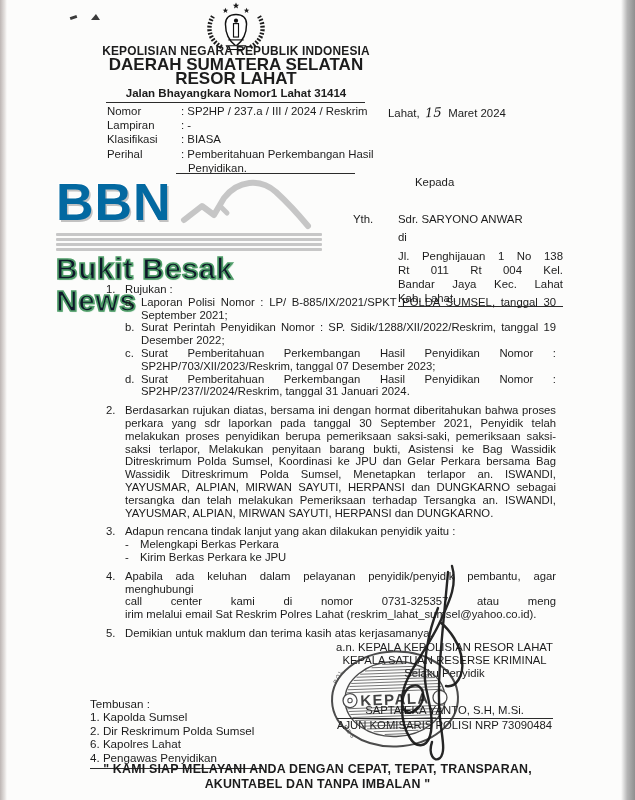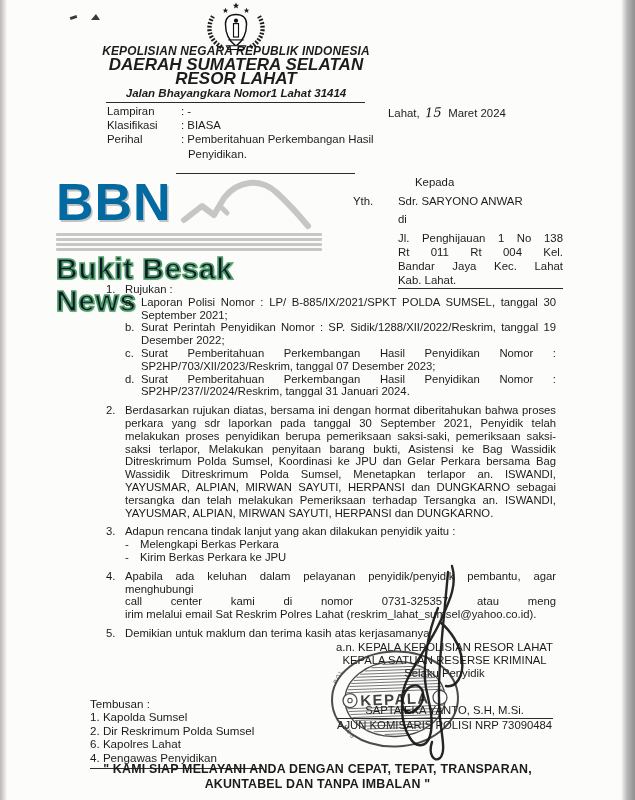--- a/index.html
+++ b/index.html
@@ -7,40 +7,40 @@
   .page{position:relative;width:635px;height:800px;background:#fcfcfb;overflow:hidden;color:#1c1c1c;}
   
   .edge-left{position:absolute;left:0;top:0;width:7px;height:100%;background:linear-gradient(to right,#bdb6b4,#e7e4e2 70%,rgba(255,255,255,0));}
   .edge-right{position:absolute;right:0;top:0;width:14px;height:100%;background:linear-gradient(to right,rgba(255,255,255,0),#b5b5b5 45%,#8f8f8f);}
   .speck{position:absolute;background:#3a3a3a;}
   .speck1{left:70px;top:16px;width:7px;height:3px;transform:rotate(-18deg);}
   .speck2{left:91px;top:14px;width:9px;height:6px;clip-path:polygon(0 100%,55% 0,100% 100%);}
 
   
   .emblem{position:absolute;left:198px;top:2px;width:76px;height:48px;}
-  .lh{position:absolute;left:16px;top:44px;width:440px;text-align:center;font-weight:bold;font-style:italic;}
+  .lh{position:absolute;left:16px;top:44px;width:440px;text-align:center;font-weight:bold;}
   .lh-1{font-size:11.9px;line-height:14px;letter-spacing:.2px;}
   .lh-2,.lh-3{font-size:17px;line-height:14px;}
   .lh-addr{font-size:11.5px;line-height:14px;}
   .lh-rule{position:absolute;left:106px;top:102px;width:259px;border-top:1.7px solid #2b2b2b;}
 
   
   .meta{position:absolute;left:107px;top:104px;width:280px;font-size:11.4px;line-height:14.2px;}
   .meta-row{display:flex;}
   .meta-label{width:74px;flex:none;}
   .meta-value{flex:1;}
   .meta-value2{padding-left:7px;}
   .perihal-rule{position:absolute;left:176px;top:173px;width:179px;border-top:1.5px solid #2b2b2b;}
   .dateline{position:absolute;left:388px;top:105px;font-size:11.4px;}
   .hand{display:inline-block;font-family:"DejaVu Serif",serif;font-size:13px;transform:skewX(-14deg) rotate(-4deg);margin:0 7px 0 5px;}
 
   
   .recip{position:absolute;left:353px;top:176px;width:212px;font-size:11.4px;line-height:13.5px;}
   .kepada{margin-left:62px;}
-  .yth-row{display:flex;margin-top:5px;}
+  .yth-row{display:flex;margin-top:23px;}
   .yth{width:45px;flex:none;}
   .di{margin-left:45px;margin-top:5px;}
   .raddr{margin-left:45px;width:165px;margin-top:4px;}
   .raddr .jl{text-align:justify;text-align-last:justify;line-height:14.2px;}
   .kab{border-bottom:1.5px solid #2b2b2b;padding-bottom:1px;line-height:14.2px;}
 
   
   .wm{position:absolute;left:56px;top:178px;width:266px;z-index:1;}
   .wm-top{position:relative;height:52px;}
   .wm-abbr{font-size:52px;font-weight:800;letter-spacing:1px;line-height:48px;color:#0369a1;text-shadow:1.5px 1.5px 0 #c2c2c2,-1px -1px 0 #ffffff;}
@@ -98,20 +98,24 @@
 
   <div class="lh">
     <div class="lh-1">KEPOLISIAN NEGARA REPUBLIK INDONESIA</div>
     <div class="lh-2">DAERAH SUMATERA SELATAN</div>
     <div class="lh-3">RESOR LAHAT</div>
     <div class="lh-addr">Jalan Bhayangkara Nomor1 Lahat 31414</div>
   </div>
   <div class="lh-rule"></div>
 
   <div class="meta">
+    <div class="meta-row">
+      <span class="meta-label">Nomor</span>
+      <span class="meta-value">: SP2HP / 237.a / III / 2024 / Reskrim</span>
+    </div>
     <div class="meta-row">
       <span class="meta-label">Lampiran</span>
       <span class="meta-value">: -</span>
     </div>
     <div class="meta-row">
       <span class="meta-label">Klasifikasi</span>
       <span class="meta-value">: BIASA</span>
     </div>
     <div class="meta-row">
       <span class="meta-label">Perihal</span>

